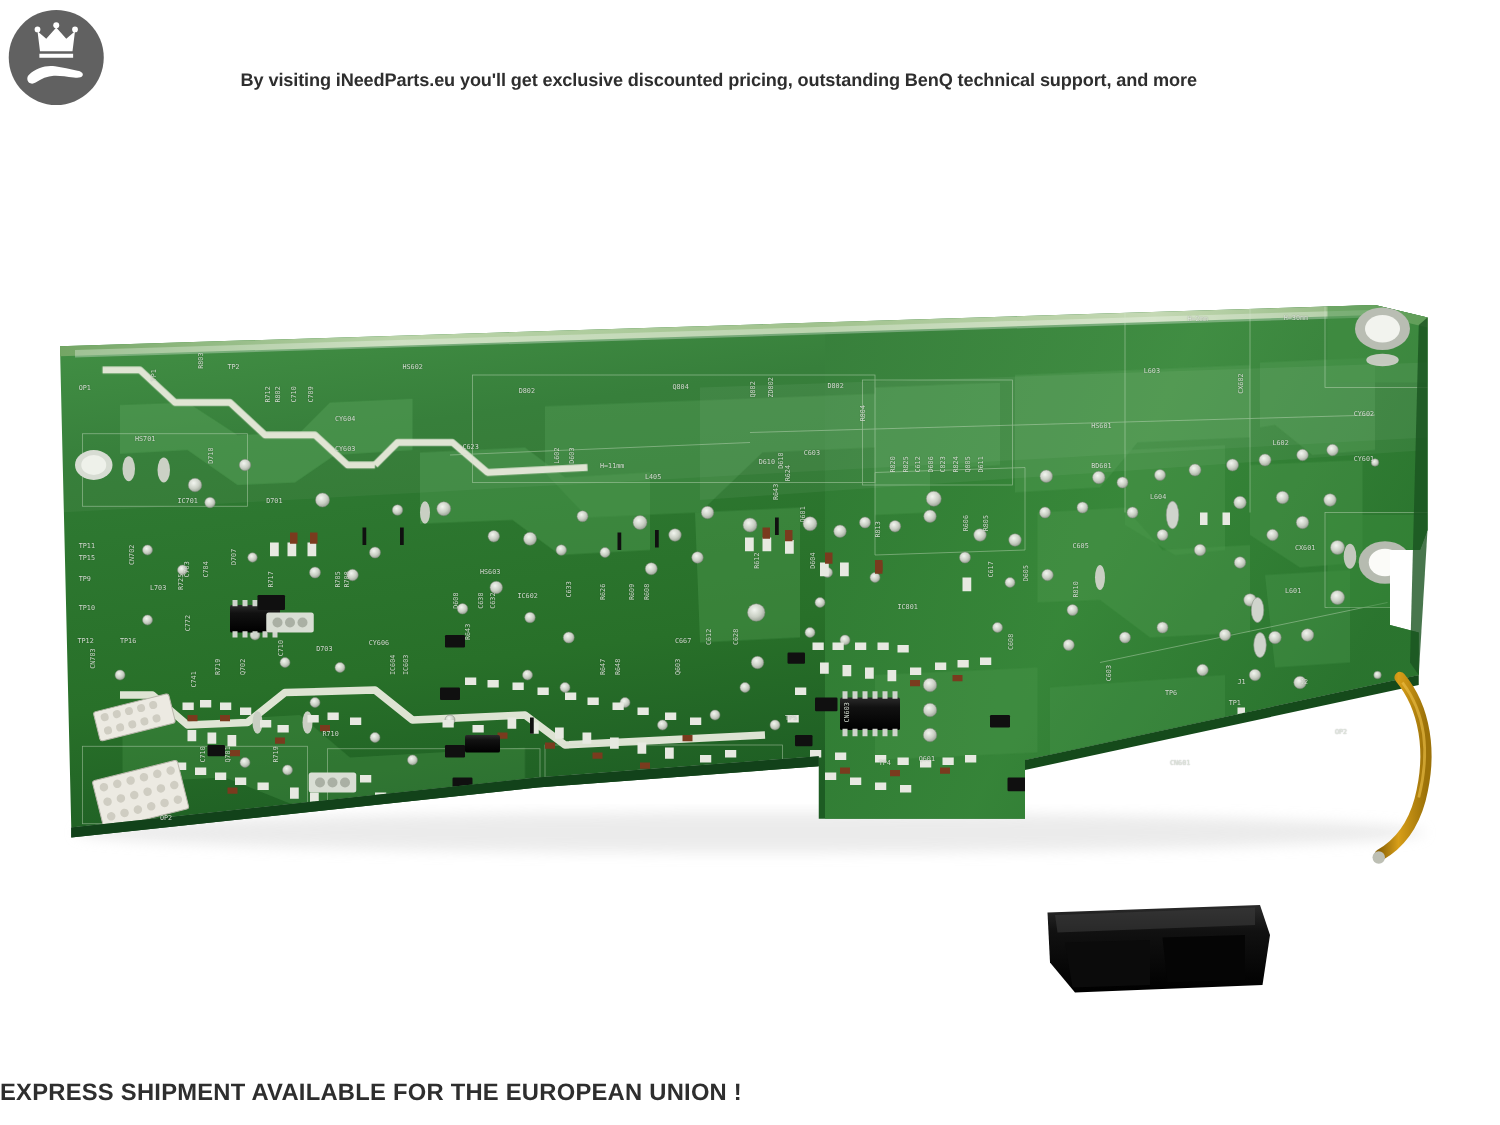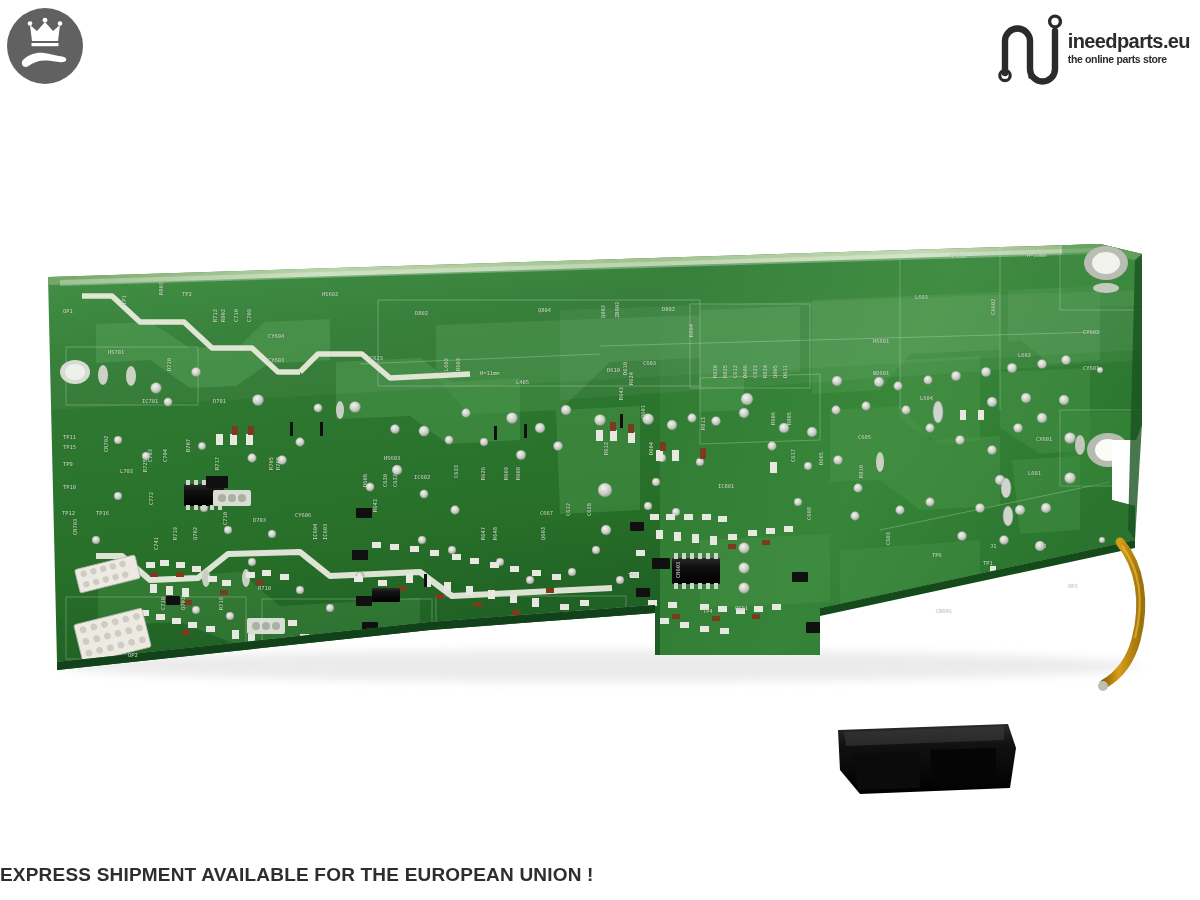--- a/index.html
+++ b/index.html
@@ -93,40 +93,22 @@
         <path d="M16 52 C22 46 30 44 37 45 C43 45.8 49 47.5 55 48.6
                  C58.5 49.2 60 51 59 52.6 C58 54.2 55.5 54.4 52 54
                  C46 53.2 41 52.4 36 52.6 C31 52.8 26 55 21.5 58
                  C18.5 60 15.5 58.4 15 56.2 C14.6 54.6 15 53 16 52 Z"></path>
         <path d="M24 51.5 C29 48.8 35 47.8 41 48.6 L41 50.6
                  C35.5 50 30 50.8 25.4 53.2 Z" opacity=".55"></path>
       </g>
     </svg>
   </div>
 
-
-  <div id="brand">
-    <div id="brand-mark">
-      <svg width="66" height="74" viewBox="0 0 66 74" aria-hidden="true">
-        <g fill="none" stroke="#2b2b2b" stroke-width="6.4" stroke-linecap="round" stroke-linejoin="round">
-
-          <path d="M9 62 L9 30 A12.5 12.5 0 0 1 34 30 L34 58
-                   A12.5 12.5 0 0 0 59 58 L59 20"></path>
-        </g>
-
-        <circle cx="9" cy="64.5" r="5.2" fill="none" stroke="#2b2b2b" stroke-width="3.2"></circle>
-        <circle cx="59" cy="10.5" r="5.4" fill="none" stroke="#2b2b2b" stroke-width="3.4"></circle>
-        <circle cx="34" cy="66" r="1.8" fill="#2b2b2b"></circle>
-      </svg>
-    </div>
-    <div id="brand-words">
-      <div id="brand-name">ineedparts.eu</div>
-      <div id="brand-tag">the online parts store</div>
-    </div>
-  </div>
+  <div id="promo-text">By visiting iNeedParts.eu you'll get exclusive discounted pricing, outstanding BenQ technical support, and more</div>
+
 </div>
 
 <div id="photo-stage">
   <div id="pcb-photo">
     <svg width="1200" height="745" viewBox="0 0 1200 745" aria-hidden="true">
       <defs>
 
         <linearGradient id="mask" x1="0" y1="0" x2="0.35" y2="1">
           <stop offset="0" stop-color="#3d8f3f"></stop>
           <stop offset="0.28" stop-color="#2f7a33"></stop>

